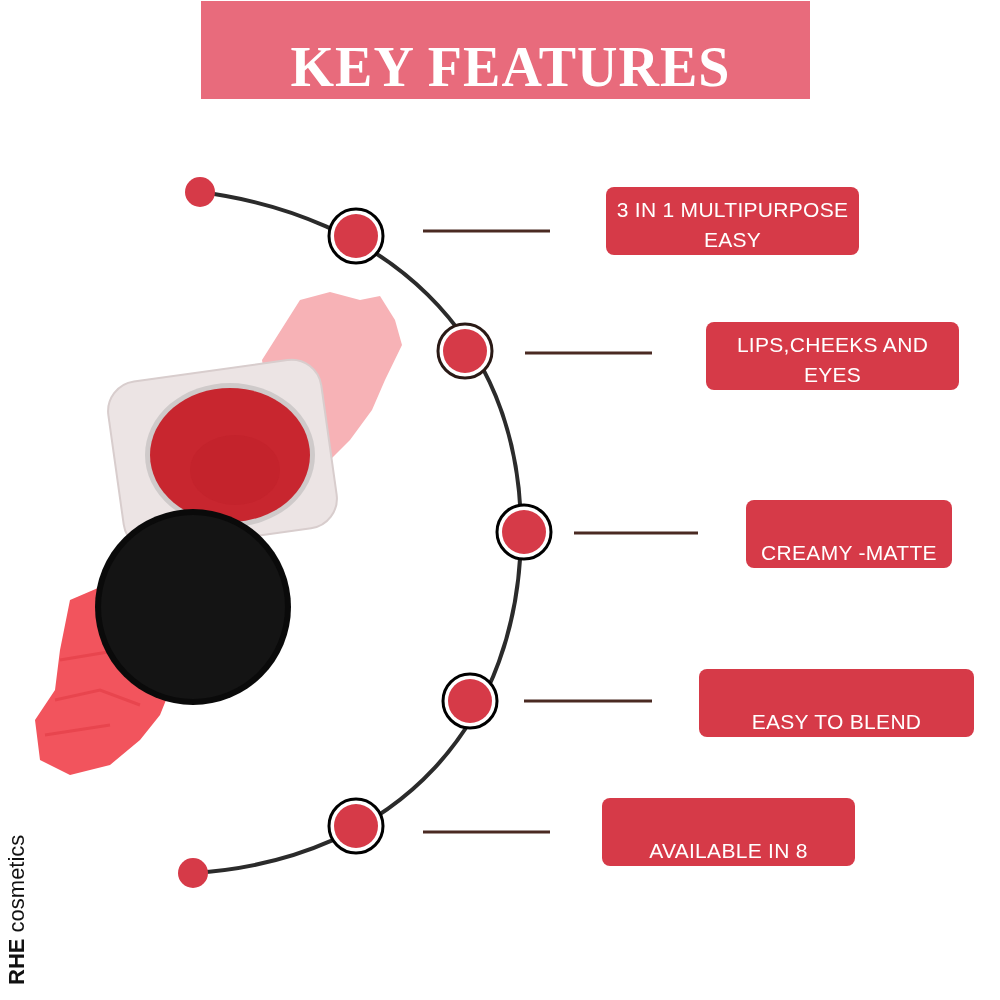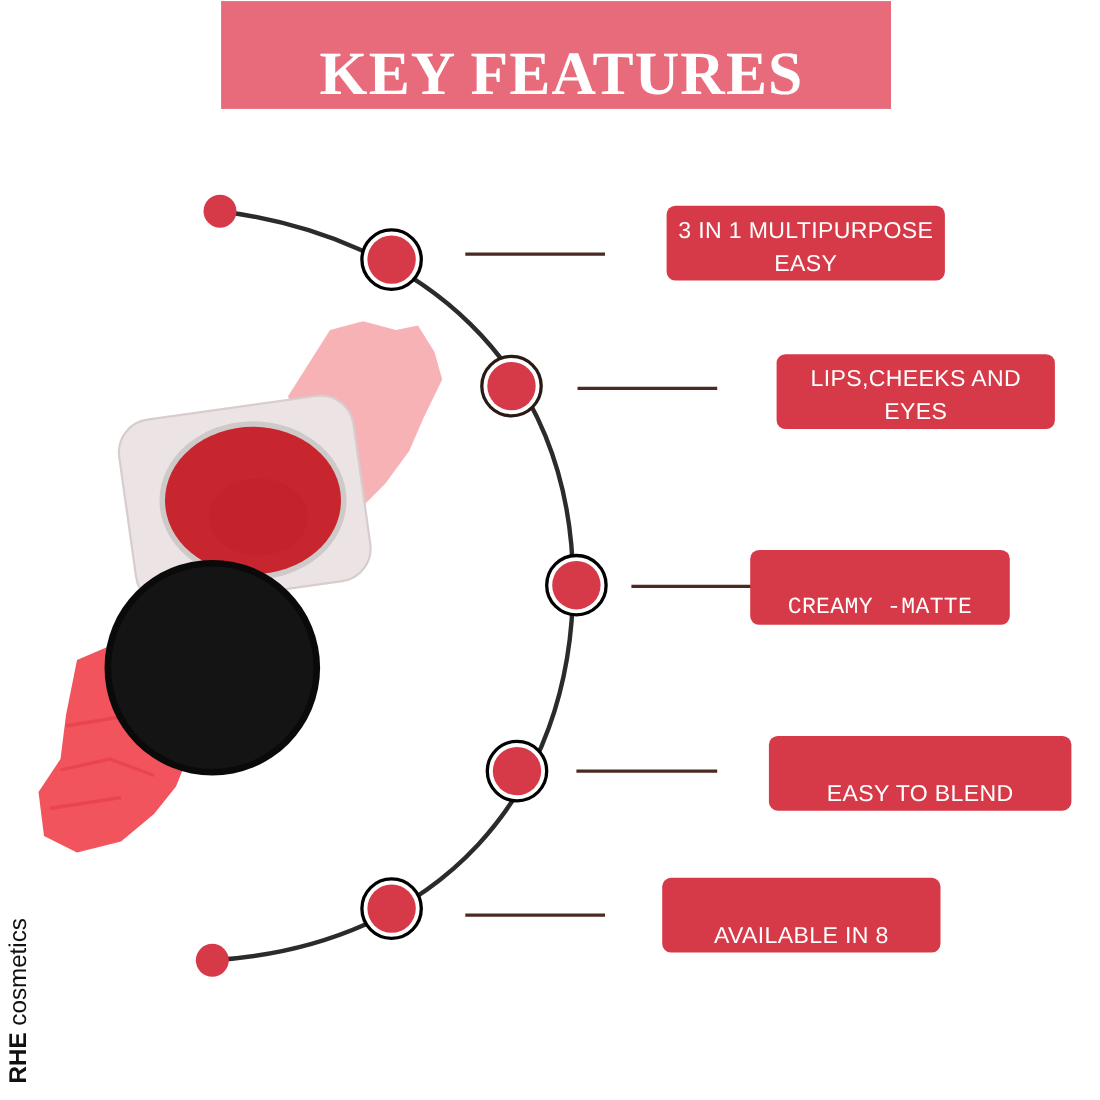--- a/index.html
+++ b/index.html
@@ -68,21 +68,21 @@
   <line x1="524" y1="701" x2="652" y2="701" stroke="#4a2a22" stroke-width="3"></line>
   <line x1="423" y1="832" x2="550" y2="832" stroke="#4a2a22" stroke-width="3"></line>
 </svg>
 
 <div class="feature-box" style="left:606px;top:187px;width:253px;height:68px;">
   <div><span>3 IN 1 MULTIPURPOSE</span><br><span>EASY</span></div>
 </div>
 <div class="feature-box" style="left:706px;top:322px;width:253px;height:68px;">
   <div><span>LIPS TO USE ON</span><br><span>LIPS,CHEEKS AND EYES</span></div>
 </div>
-<div class="feature-box" style="left:682px;top:500px;width:236px;height:68px;font-family:Liberation Mono, monospace;">
+<div class="feature-box" style="left:746px;top:500px;width:206px;height:68px;">
   <span>CREAMY -MATTE</span>
 </div>
 <div class="feature-box" style="left:699px;top:669px;width:275px;height:68px;">
   <span>EASY TO BLEND</span>
 </div>
 <div class="feature-box" style="left:602px;top:798px;width:253px;height:68px;">
   <div><span>AVAILABLE IN 8</span><br></div>
 </div>
 
 <div class="brand"><b>RHE</b><span> cosmetics</span></div>

